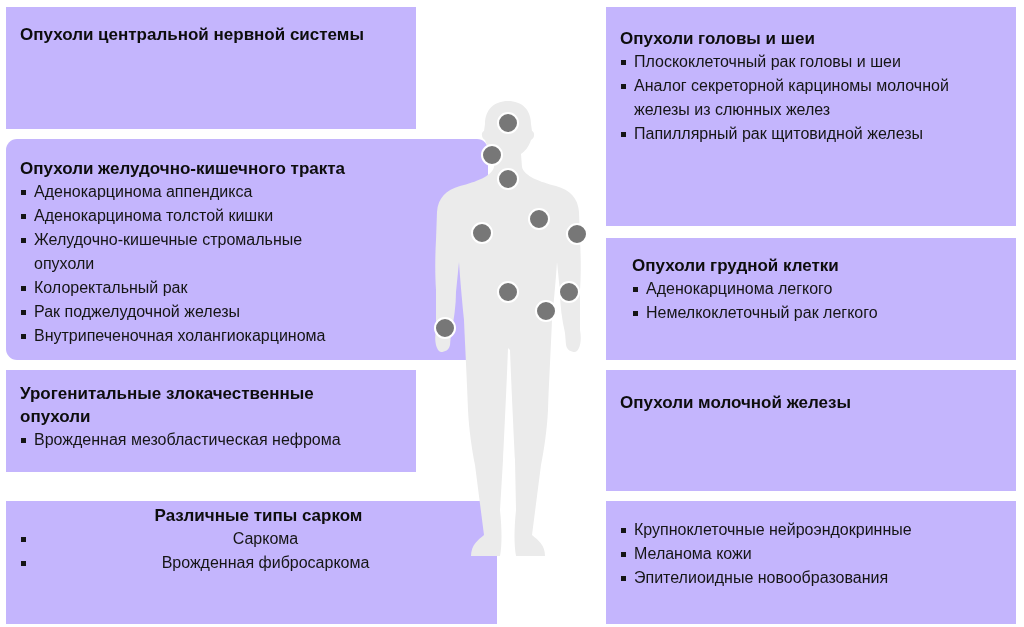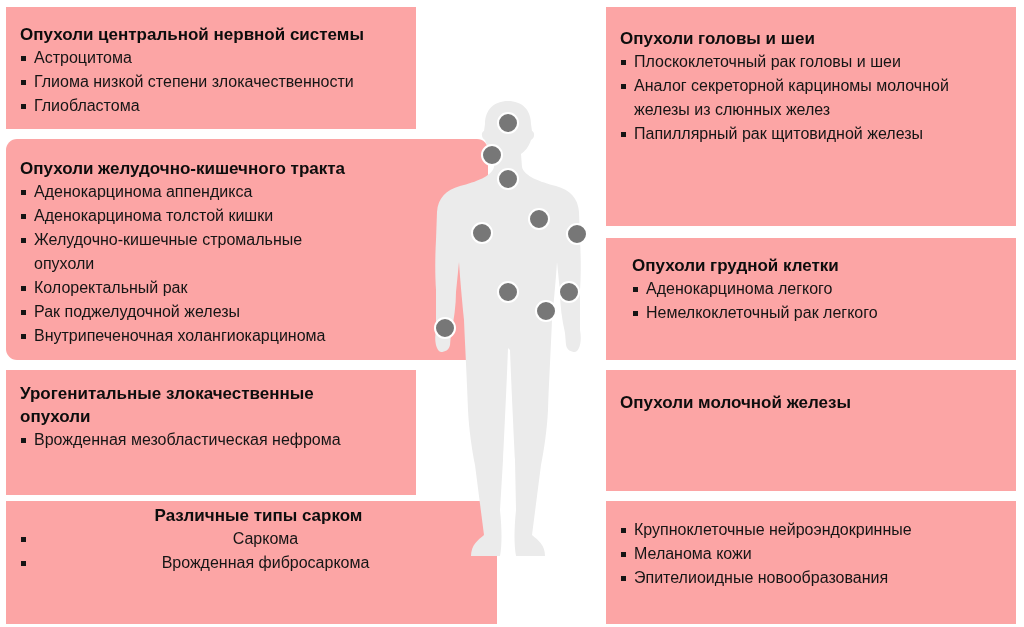--- a/index.html
+++ b/index.html
@@ -1,52 +1,47 @@
 <!DOCTYPE html>
 <html><head>
 <meta charset="utf-8">
 <style>
   html, body { margin: 0; padding: 0; background: #ffffff; }
   body { width: 1024px; height: 627px; position: relative; overflow: hidden;
          font-family: "Liberation Sans", sans-serif; color: #111; }
-  .panel { position: absolute; background: #fca5a5; box-sizing: border-box; }
+  .panel { position: absolute; background: #c4b5fd; box-sizing: border-box; }
   .panel h3 { margin: 0; font-size: 17px; font-weight: bold; line-height: 22px; color: #0d0d0d; }
   .panel ul { list-style: none; margin: 0; padding: 0; }
   .panel li { font-size: 16px; line-height: 24px; padding-left: 14px; position: relative; color: #151515; }
   .panel li::before { content: ""; position: absolute; left: 1px; top: 10px; width: 5px; height: 5px; background: #151515; }
   .figure { position: absolute; left: 425px; top: 80px; width: 170px; height: 480px; }
   .dot { position: absolute; width: 18px; height: 18px; border-radius: 50%;
          background: #777777; border: 2px solid #ffffff; box-sizing: content-box;
          transform: translate(-11px, -11px); }
 </style>
 </head>
 <body>
 
 <div class="panel" style="left:6px; top:7px; width:410px; height:122px; padding:17px 0 0 14px;">
   <h3>Опухоли центральной нервной системы</h3>
-  <ul>
-    <li>Астроцитома</li>
-    <li>Глиома низкой степени злокачественности</li>
-    <li>Глиобластома</li>
-  </ul>
 </div>
 
 <div class="panel" style="left:6px; top:139px; width:482px; height:221px; padding:19px 0 8px 14px;border-radius:11px;">
   <h3>Опухоли желудочно-кишечного тракта</h3>
   <ul>
     <li>Аденокарцинома аппендикса</li>
     <li>Аденокарцинома толстой кишки</li>
     <li style="width:320px;">Желудочно-кишечные стромальные опухоли</li>
     <li>Колоректальный рак</li>
     <li>Рак поджелудочной железы</li>
     <li>Внутрипеченочная холангиокарцинома</li>
   </ul>
 </div>
 
-<div class="panel" style="left:6px; top:370px; width:410px; height:125px; padding:12px 0 0 14px;">
+<div class="panel" style="left:6px; top:370px; width:410px; height:102px; padding:12px 0 0 14px;">
   <h3 style="width:340px; line-height:23px;">Урогенитальные злокачественные опухоли</h3>
   <ul>
     <li>Врожденная мезобластическая нефрома</li>
   </ul>
 </div>
 
 <div class="panel" style="left:6px; top:501px; width:491px; height:123px; padding:4px 0 0 14px;text-align:center;">
   <h3>Различные типы сарком</h3>
   <ul>
     <li>Саркома</li>

